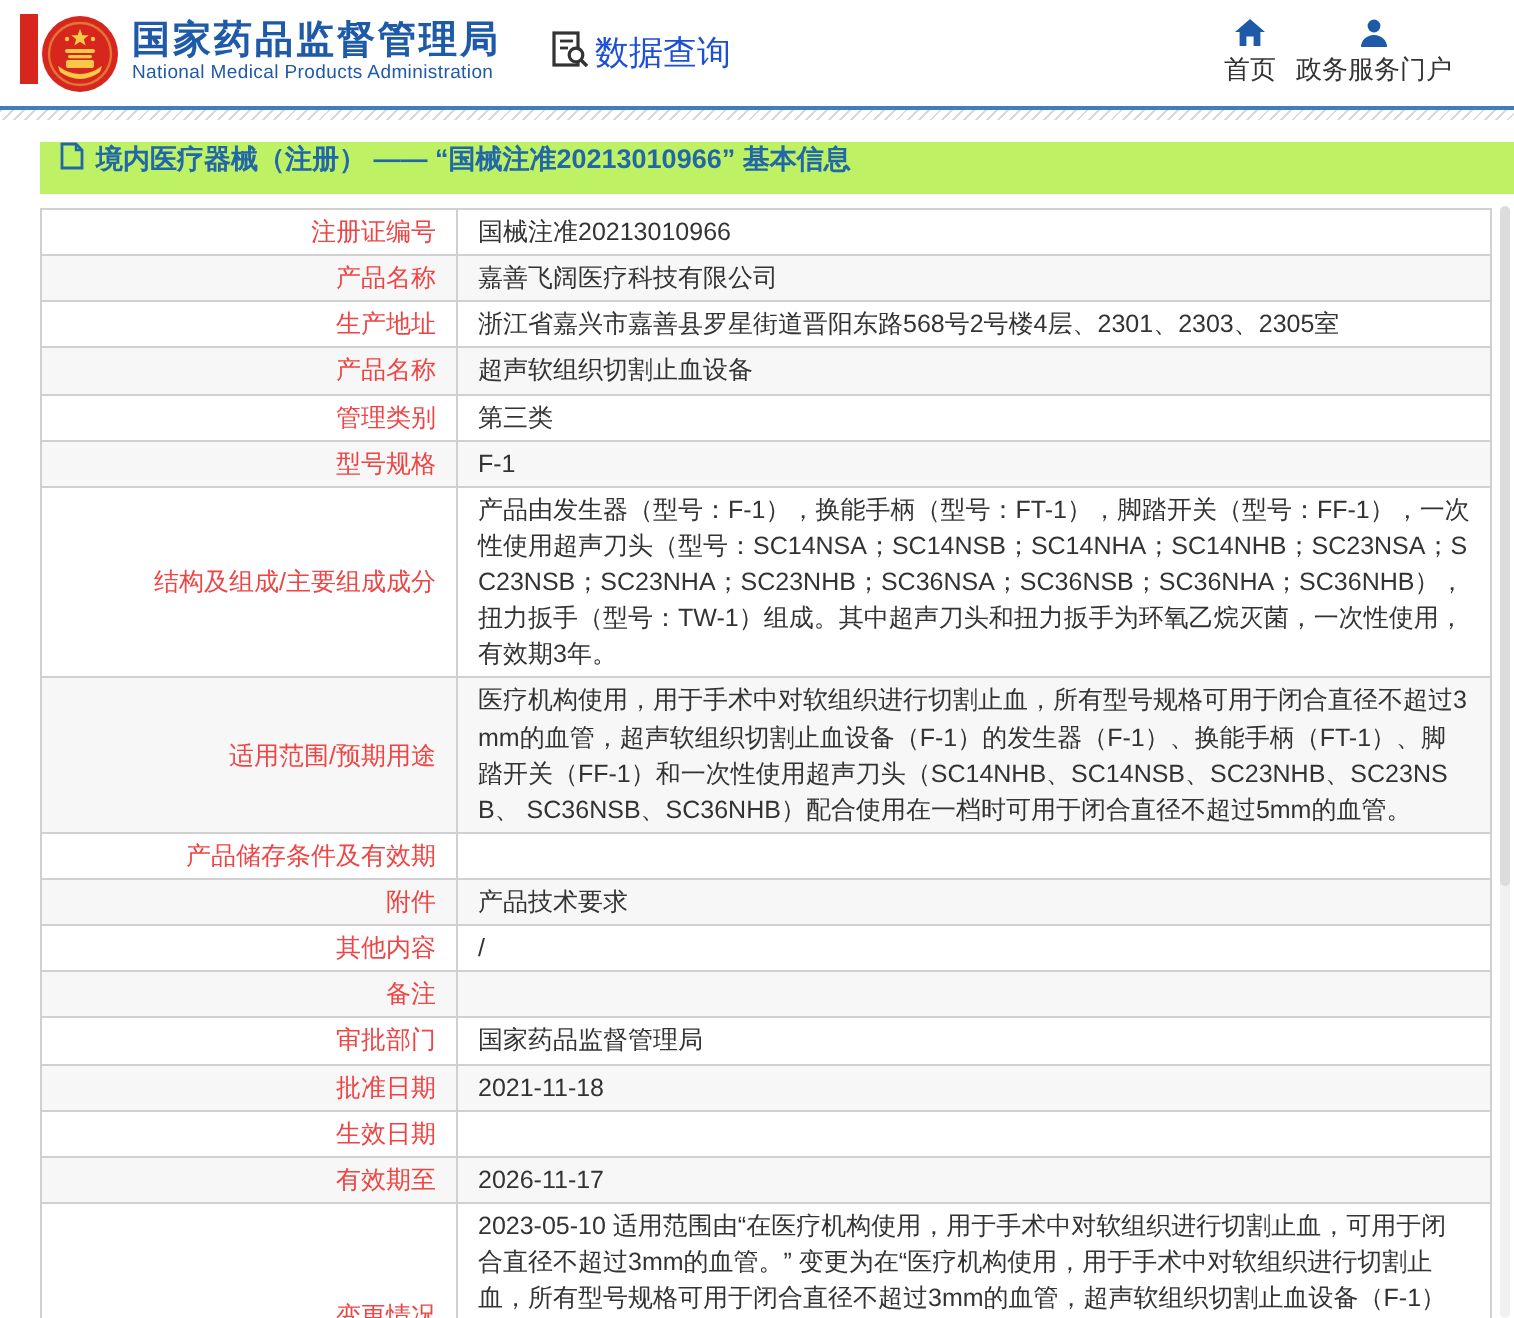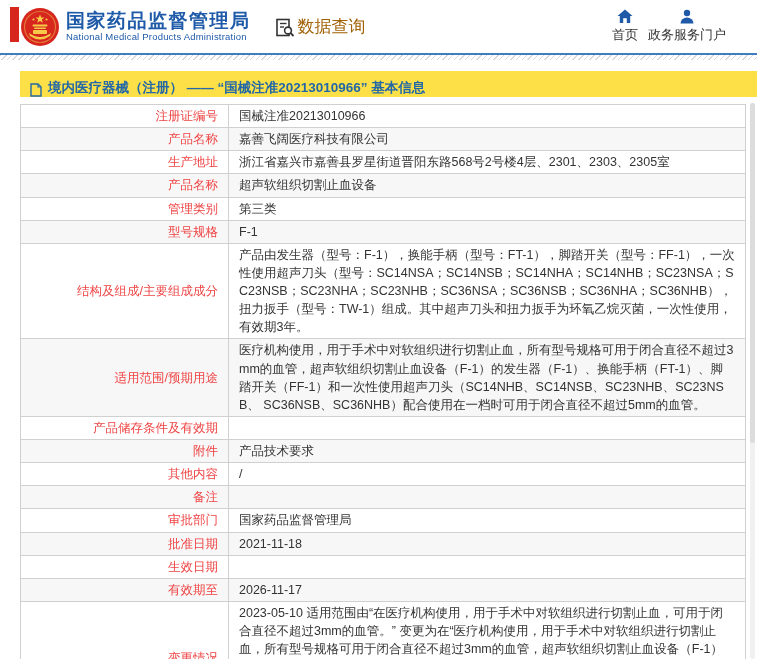--- a/index.html
+++ b/index.html
@@ -11,33 +11,33 @@
     color:#333;
   }
 
   
   .header { height:53px; position:relative; display:flex; align-items:center; background:#fff; }
   .flag-accent { position:absolute; left:10px; top:7px; width:9px; height:35px; background:#d7261e; }
   .emblem { margin-left:21px; width:38px; height:38px; flex:0 0 auto; }
   .title-block { margin-left:7px; line-height:1.05; }
   .site-title { color:#1e5aa8; font-size:19px; font-weight:bold; letter-spacing:1.5px; }
   .site-subtitle { color:#1e5aa8; font-size:9.5px; margin-top:2px; letter-spacing:0.2px; }
-  .data-query { display:flex; align-items:flex-end; margin-left:24px; gap:3px; font-size:17px; color:#a16207; cursor:pointer; }
+  .data-query { display:flex; align-items:flex-start; margin-left:24px; gap:3px; font-size:17px; color:#1d4ed8; cursor:pointer; }
   .header-nav { margin-left:auto; margin-right:31px; display:flex; gap:10px; }
   .nav-item { display:flex; flex-direction:column; align-items:center; gap:2px; font-size:13px; color:#333; cursor:pointer; }
   .nav-item svg { display:block; }
 
   
   .blue-line { height:2px; background:#3f7cc0; }
   .hatch-line { height:5px; background:repeating-linear-gradient(135deg,#d9d9d9 0 1px,transparent 1px 4px); }
 
   
   .breadcrumb {
-    margin:11px 0 0 20px; width:737px; height:26px; background:#fde047;
-    display:flex; align-items:flex-end; padding-left:10px; gap:6px;
+    margin:11px 0 0 20px; width:737px; height:26px; background:#bef264;
+    display:flex; align-items:flex-start; padding-left:10px; gap:6px;
     color:#2268a8; font-size:13.5px; font-weight:bold;
   }
   .breadcrumb svg { flex:0 0 auto; }
 
   
   .table-wrap { margin:7px 0 0 20px; }
   table.info { border-collapse:collapse; width:726px; font-size:12.5px; table-layout:fixed; }
   table.info td { border:1px solid #d0d0d0; padding:2px 10px; line-height:1.45; vertical-align:middle; }
   table.info td.label-cell { width:208px; text-align:right; color:#ef4444; }
   table.info td.value-cell { color:#333; word-break:break-all; }

